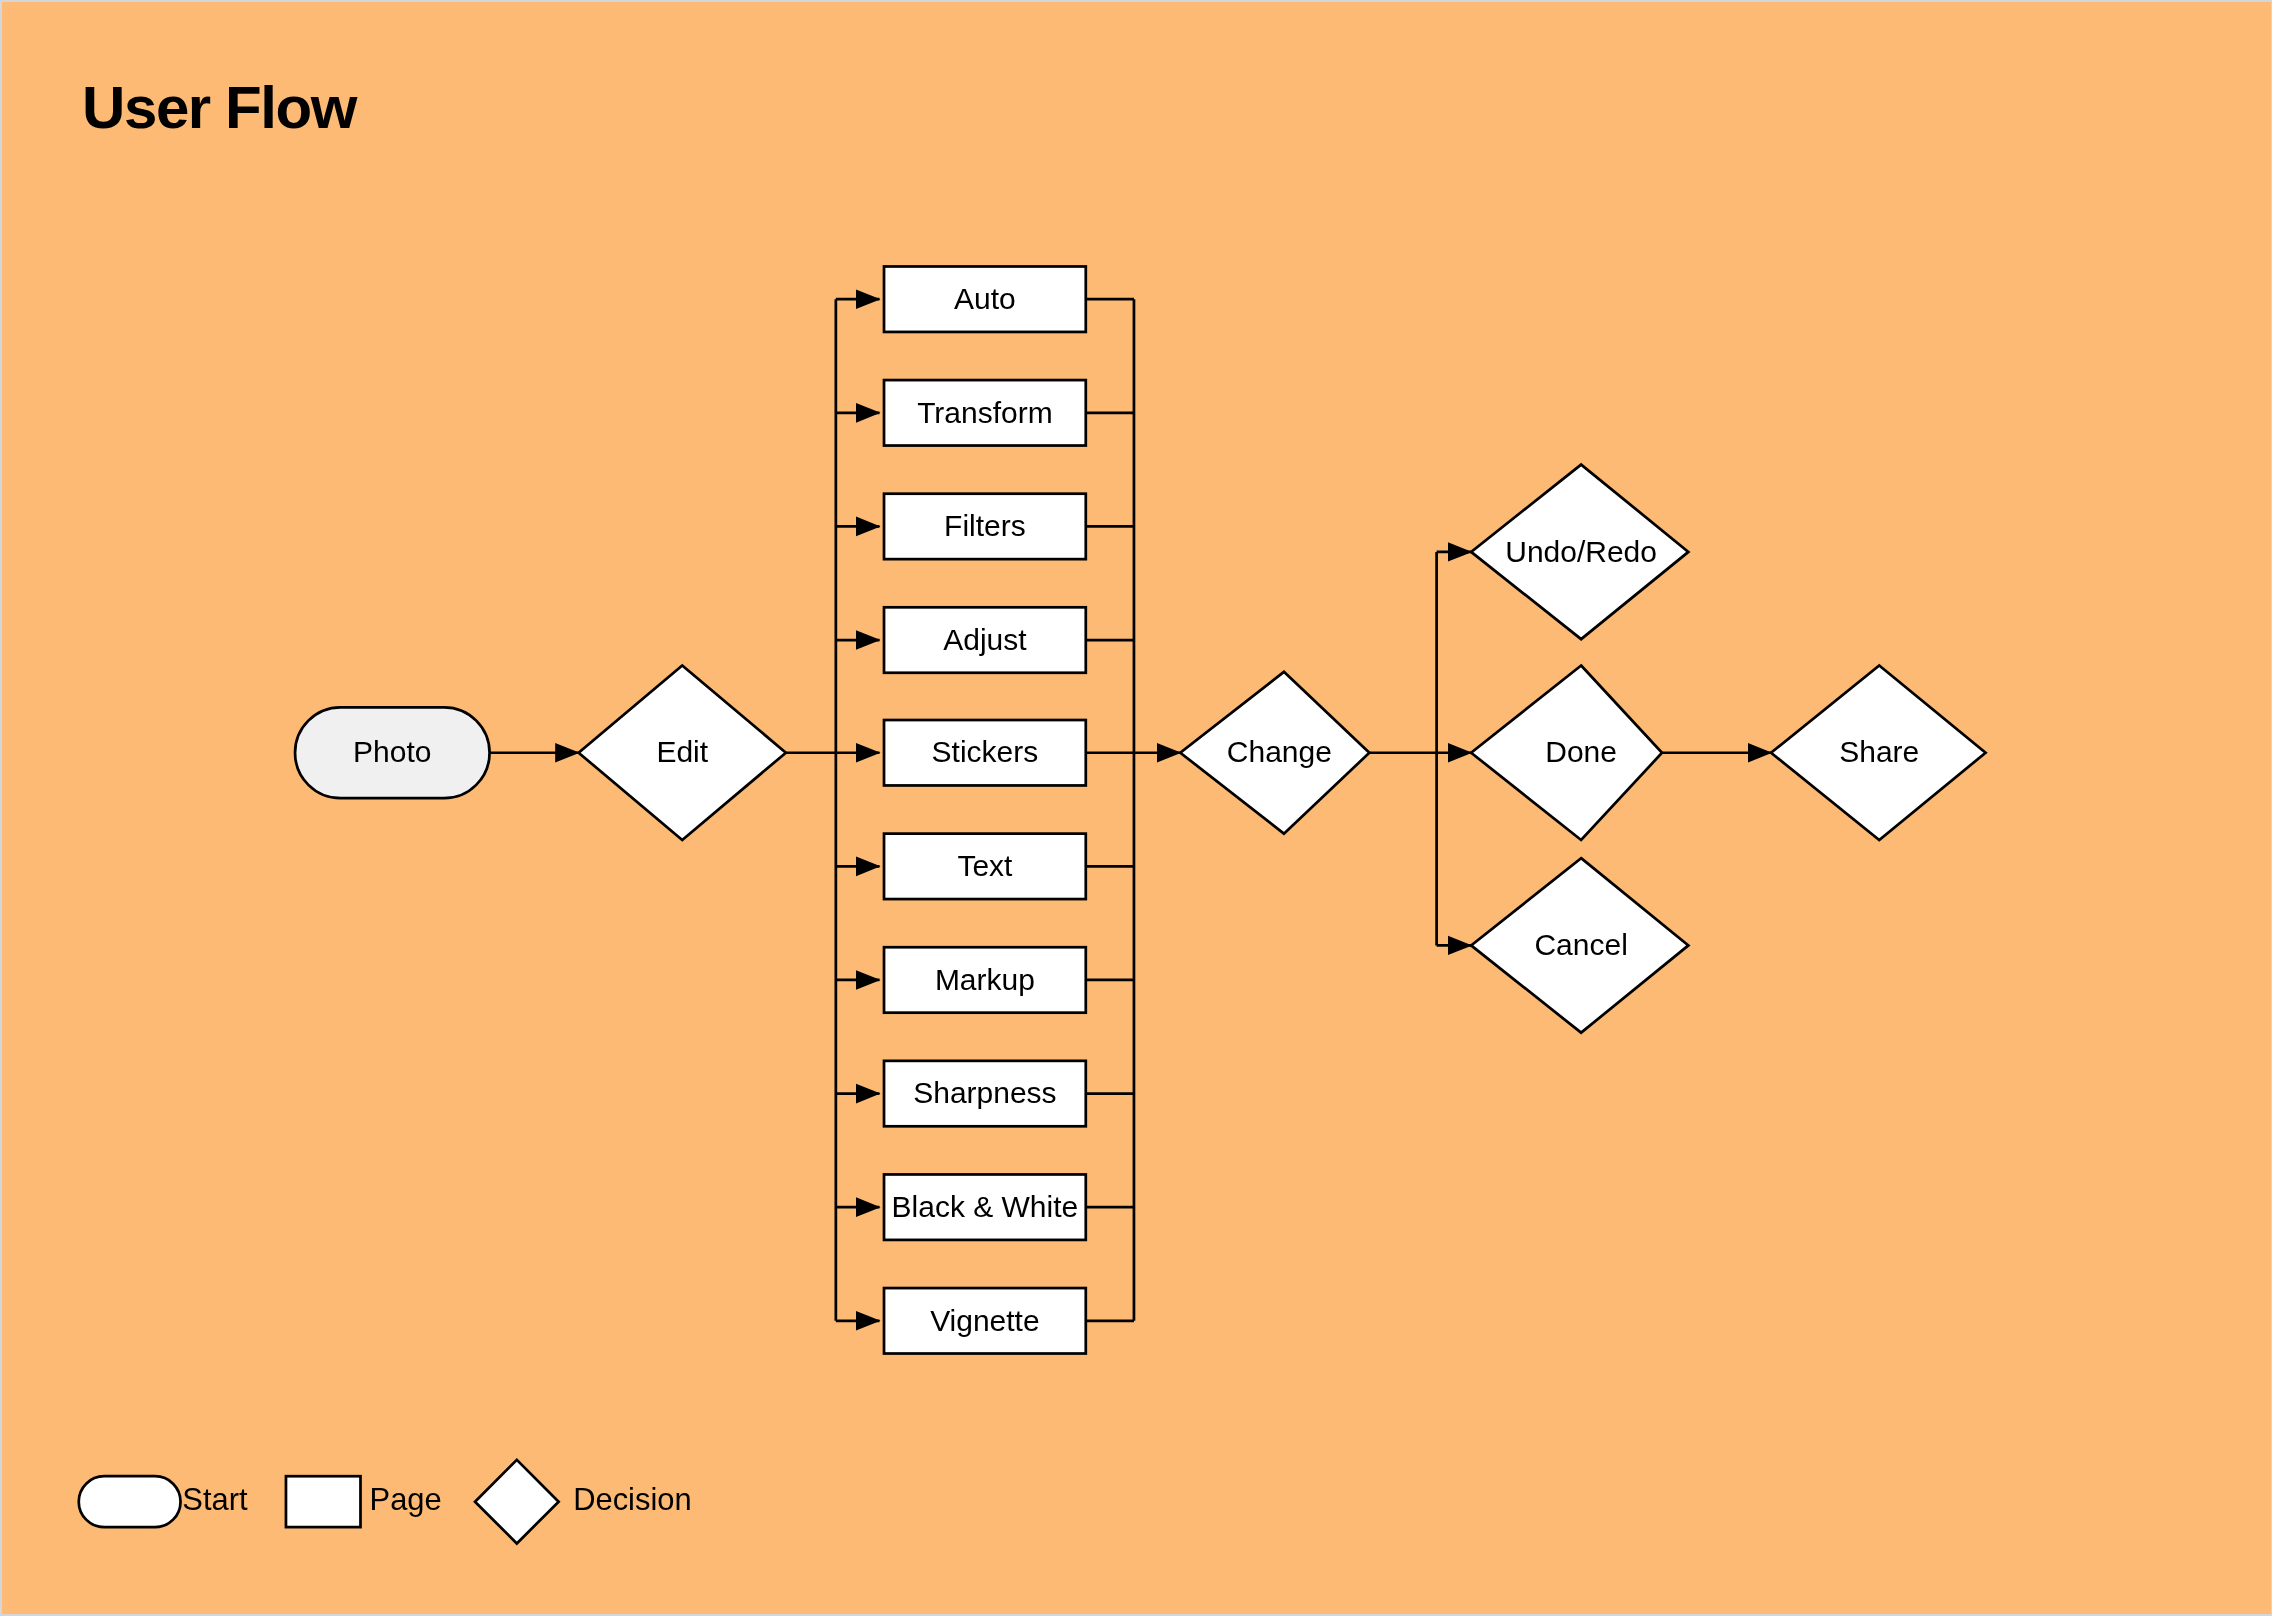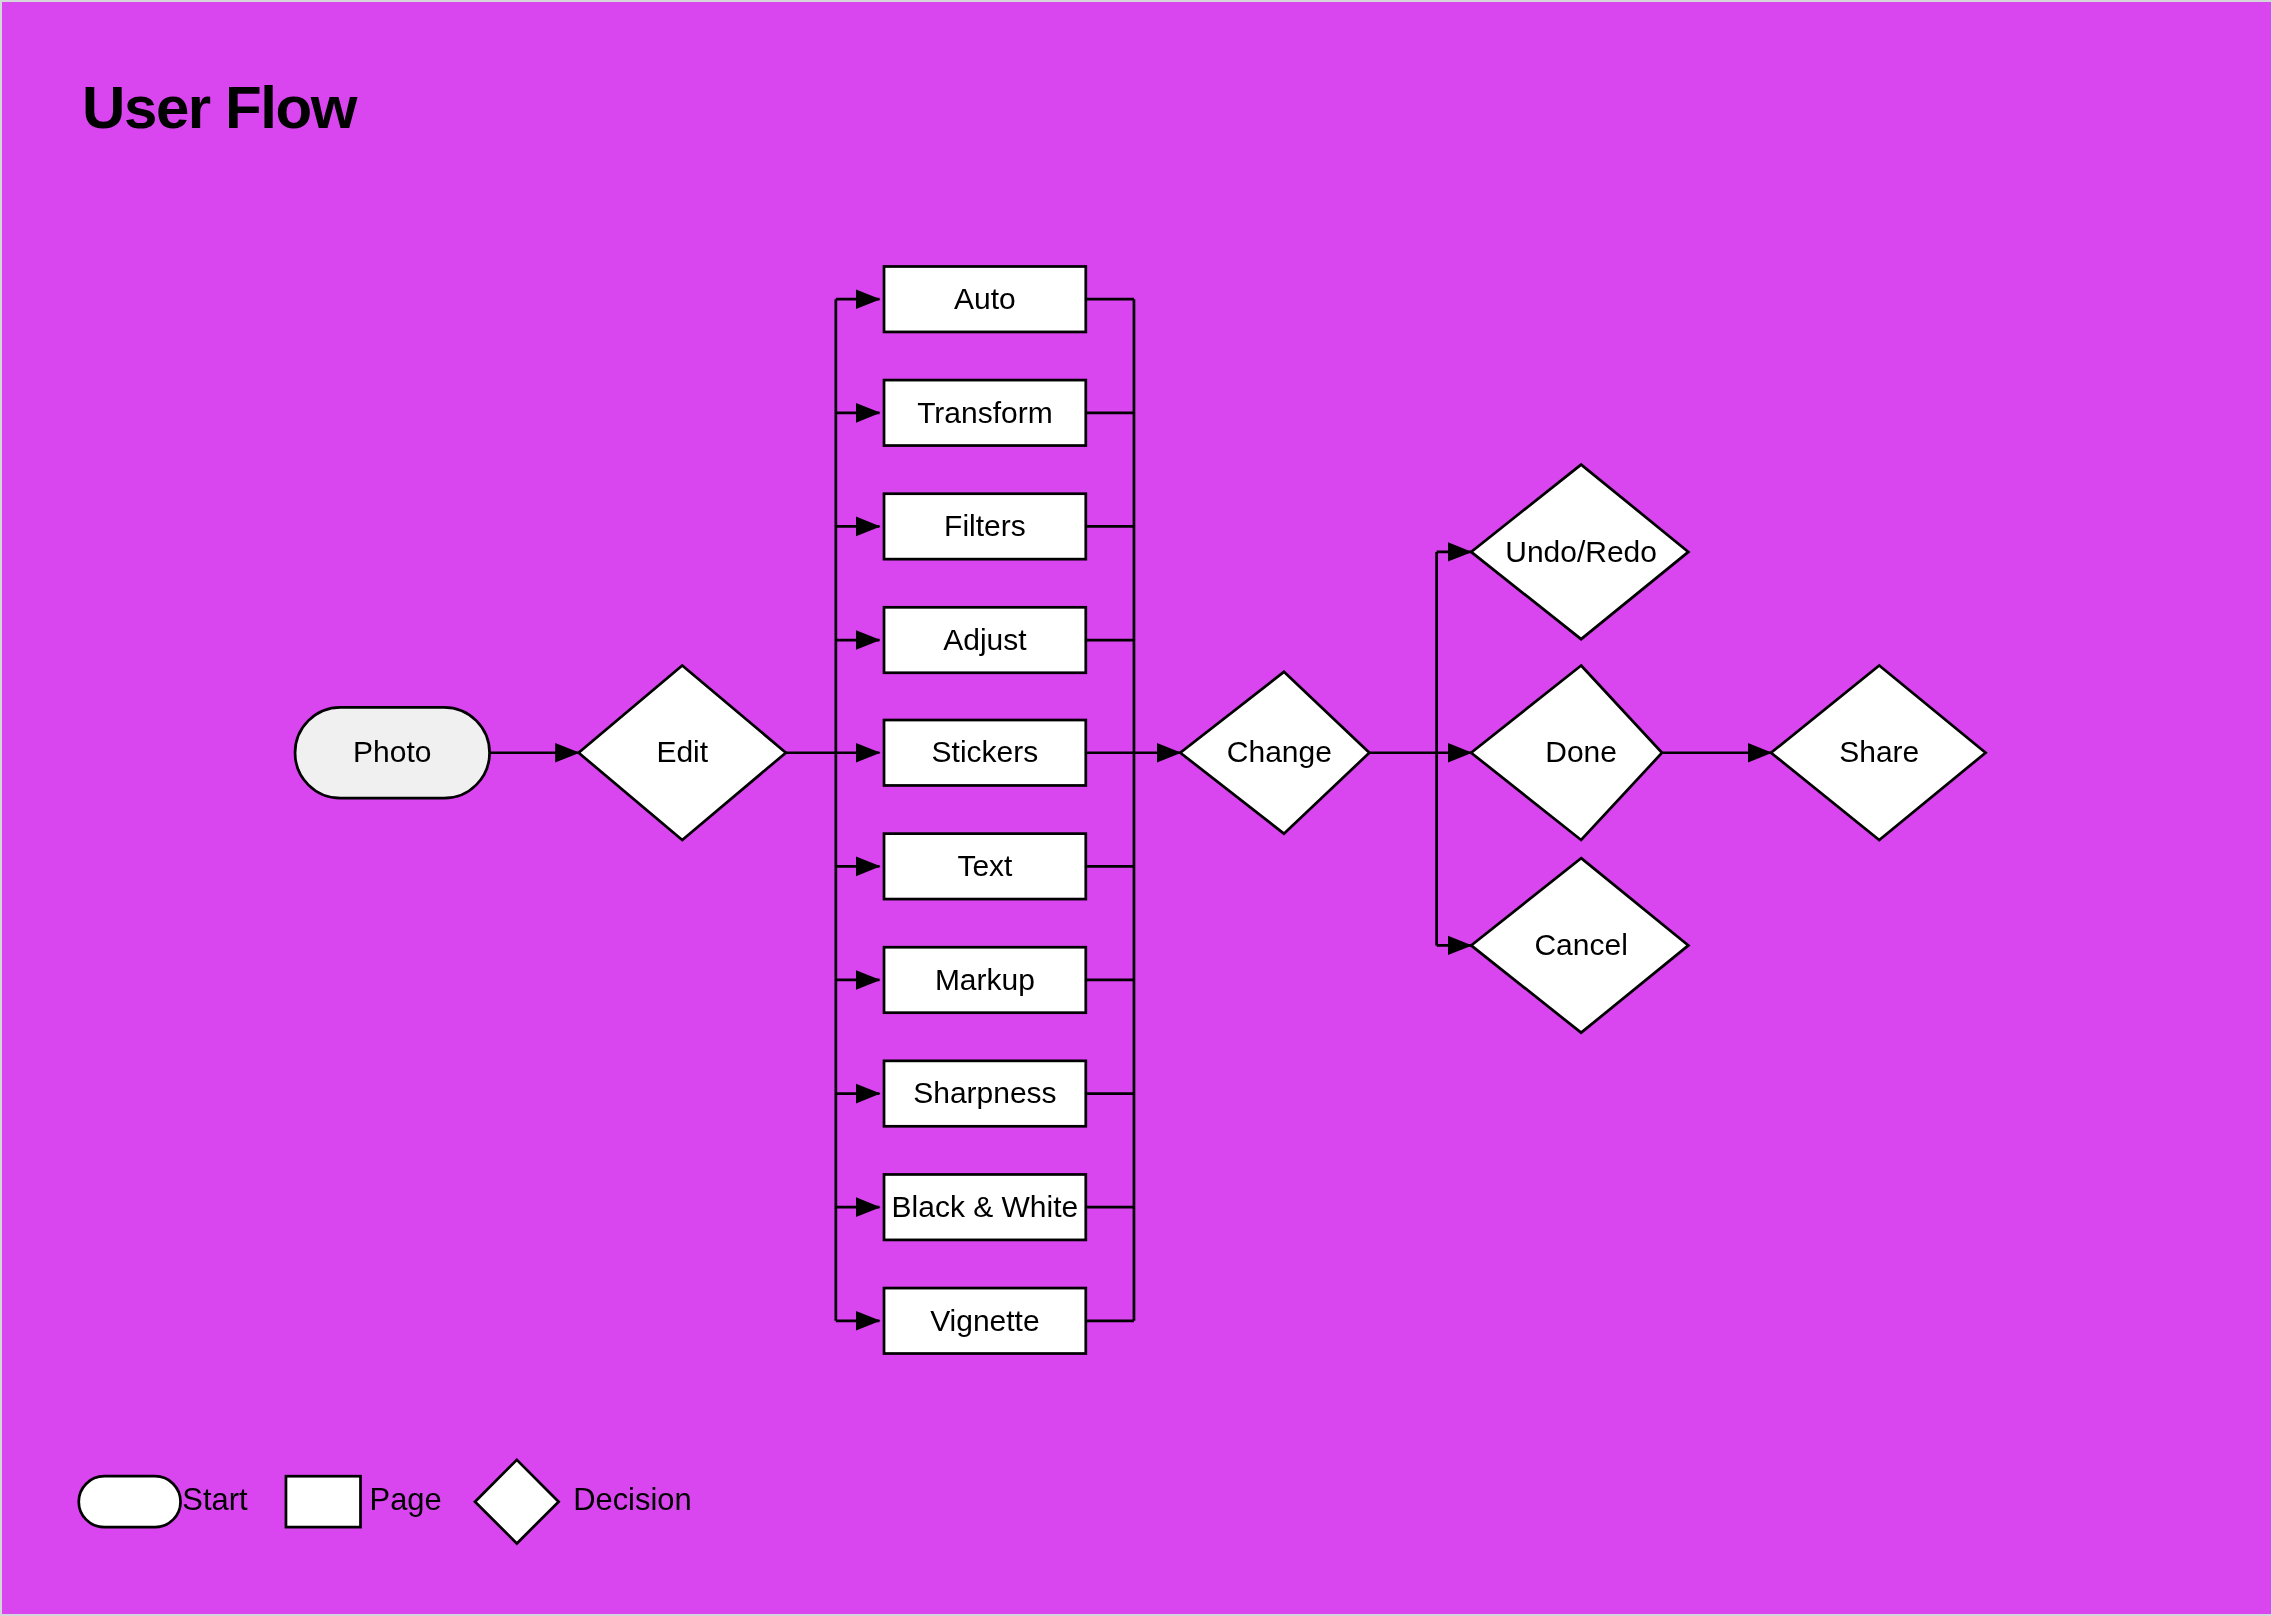--- a/index.html
+++ b/index.html
@@ -10,21 +10,21 @@
   body {
     width: 2273px;
     height: 1616px;
     font-family: "Liberation Sans", sans-serif;
     overflow: hidden;
   }
   #canvas {
     position: relative;
     width: 2273px;
     height: 1616px;
-    background: #d946ef;
+    background: #fdba74;
     box-sizing: border-box;
     border: 2.7px solid #d4d6da;
   }
   #page-title {
     position: absolute;
     left: 80px;
     top: 71px;
     font-size: 60px;
     font-weight: bold;
     letter-spacing: -1.4px;

